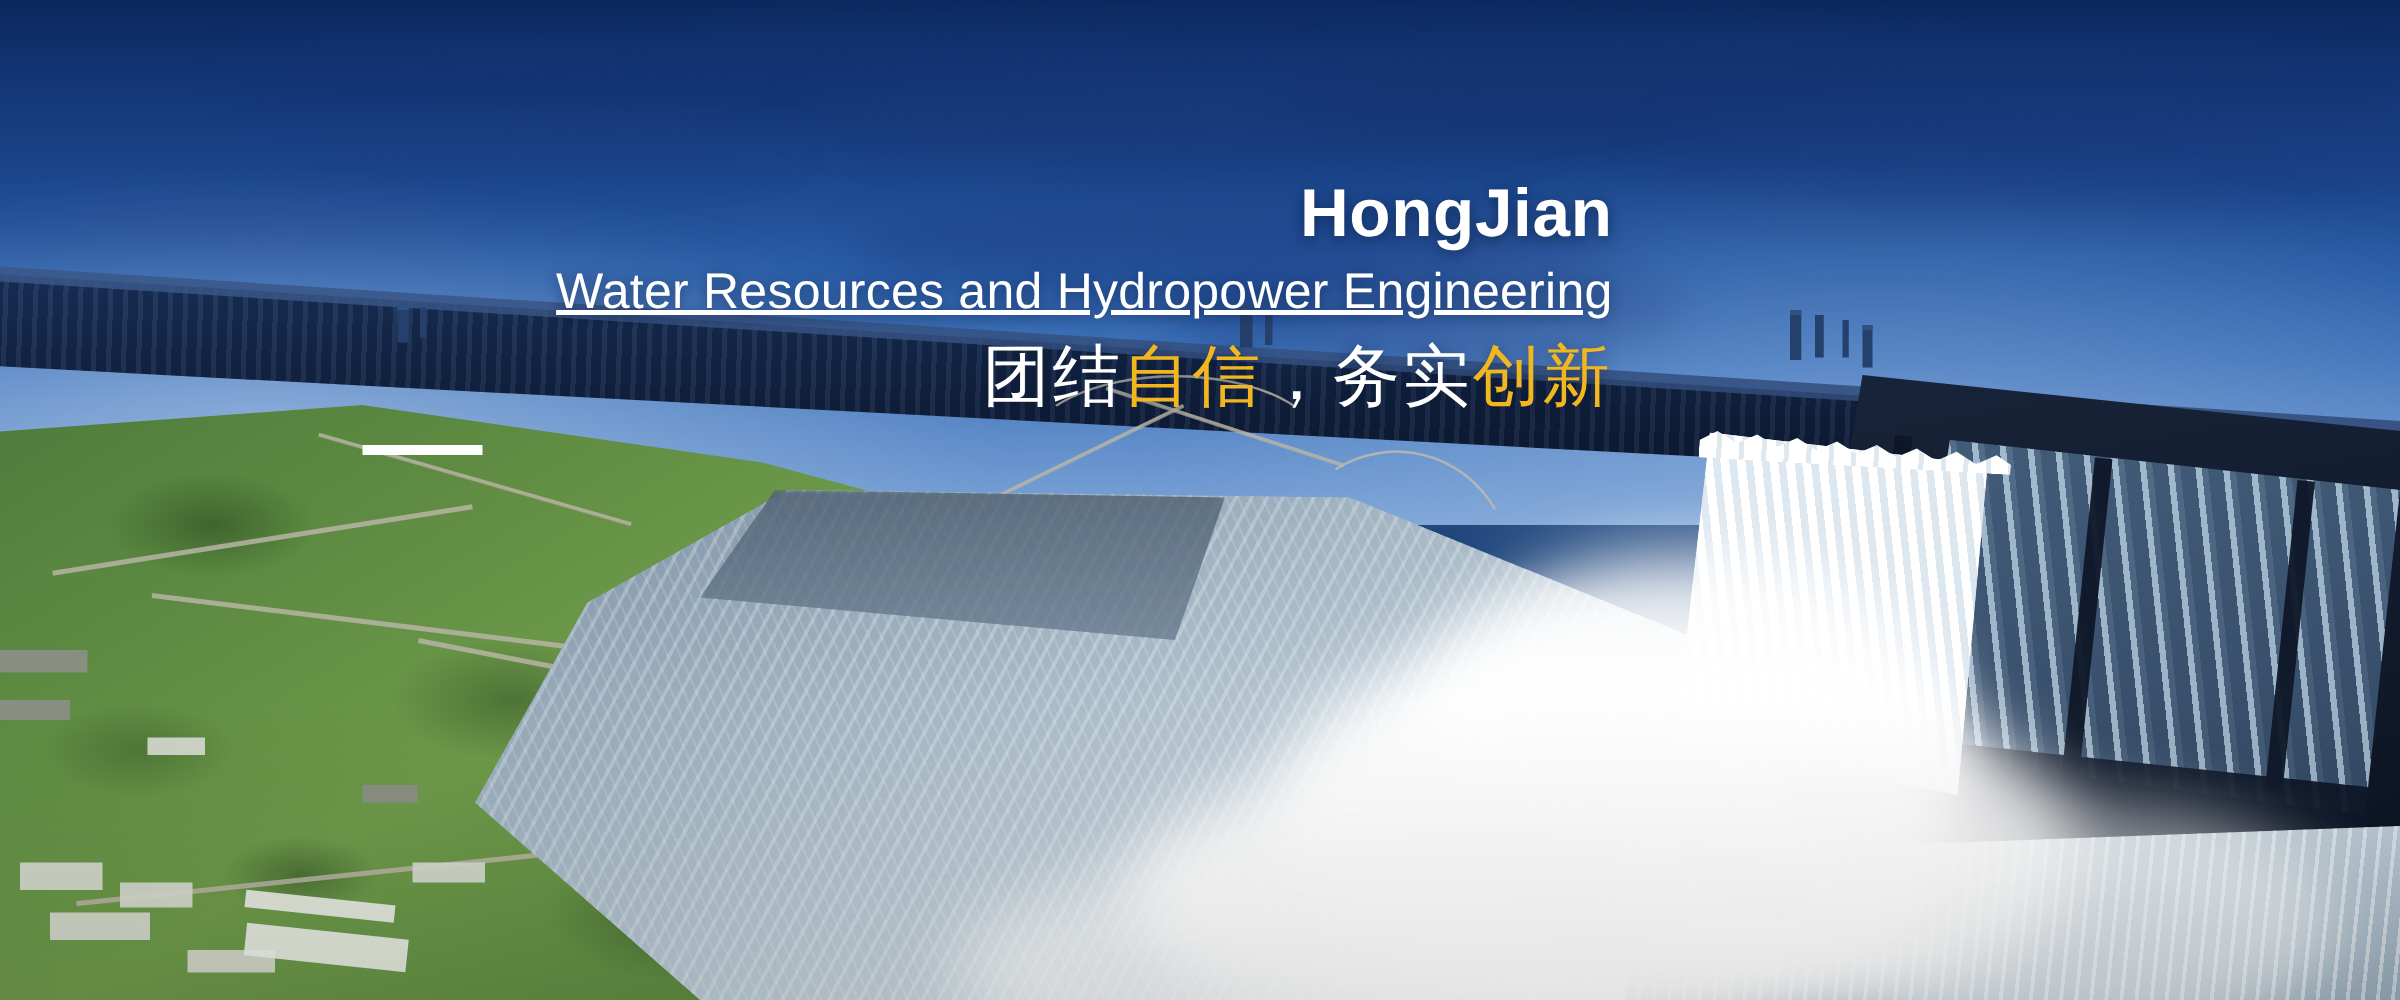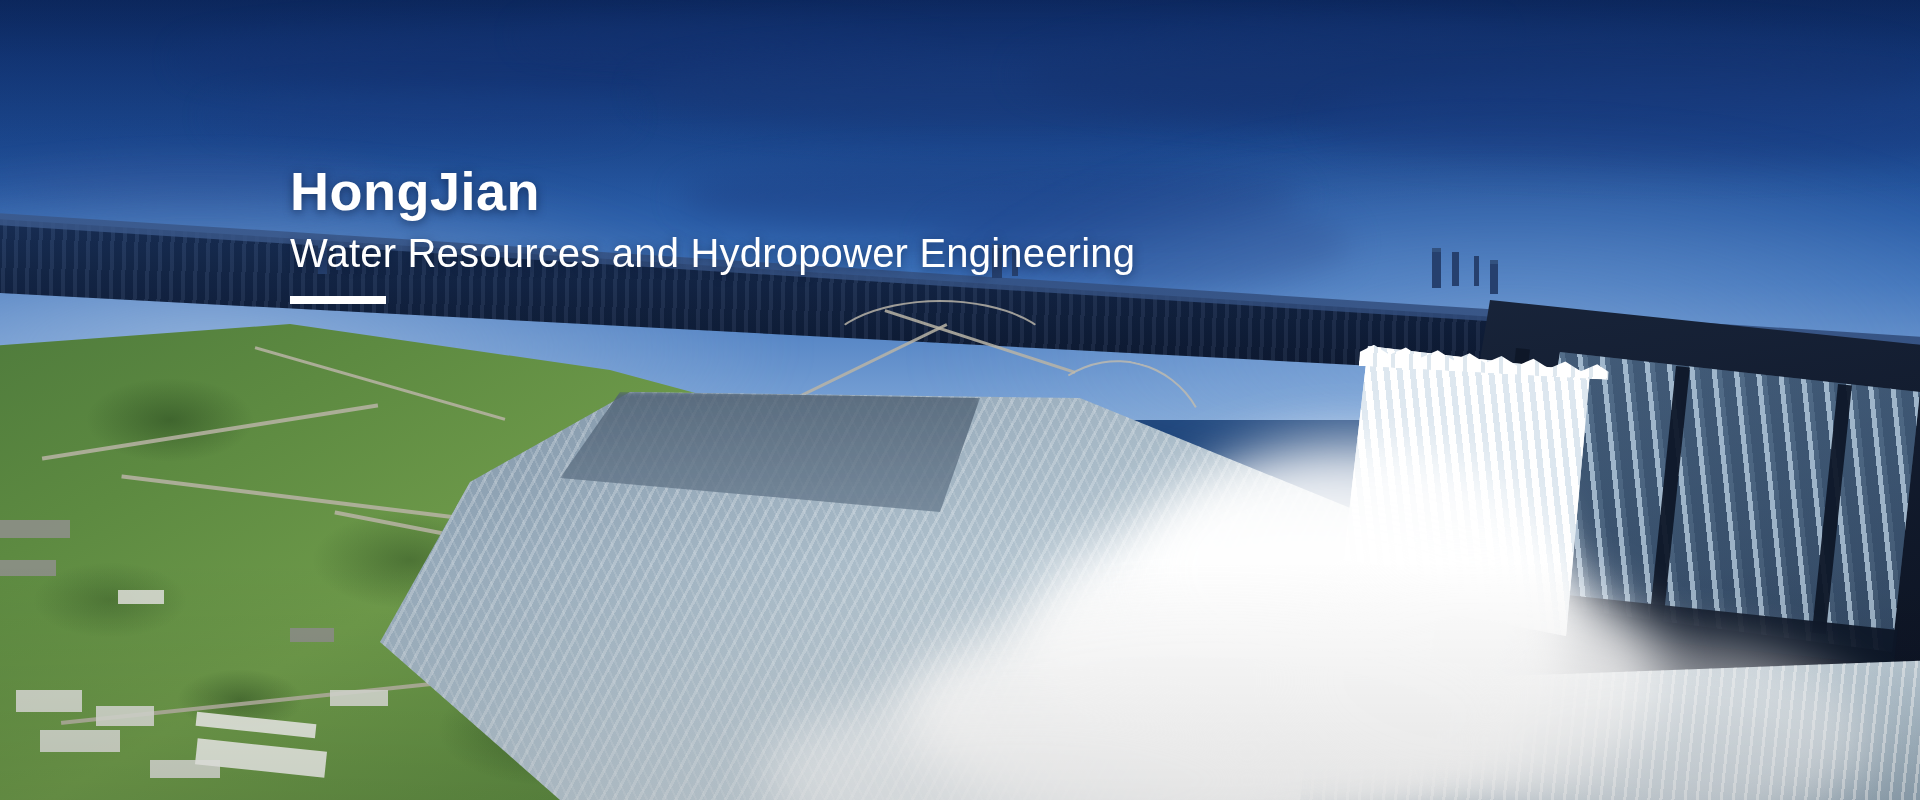--- a/index.html
+++ b/index.html
@@ -136,30 +136,31 @@
     background:linear-gradient(175deg,#c9d6de 0%,#aebfcb 50%,#93a7b6 100%);
     clip-path:polygon(0 24px, 640px 0, 640px 145px, 0 145px);}
   .tailwater-tex{position:absolute;left:1300px;top:660px;width:640px;height:145px;
     clip-path:polygon(0 24px, 640px 0, 640px 145px, 0 145px);
     background:repeating-linear-gradient(96deg,rgba(255,255,255,.45) 0 3px,rgba(255,255,255,0) 3px 12px);}
 
   
   .tone{position:absolute;inset:0;background:linear-gradient(180deg,rgba(8,28,70,.22) 0%,rgba(8,28,70,0) 26%,rgba(0,0,0,0) 70%,rgba(0,0,0,.10) 100%);}
 
   
-  .copy{position:absolute;left:290px;top:164px;width:1000px;}
+  .copy{position:absolute;left:290px;top:144px;width:1000px;text-align:right;}
   .brand{
     font-size:54px;font-weight:bold;color:#ffffff;letter-spacing:.5px;
     line-height:1.0;margin:0 0 12px 0;
     text-shadow:0 2px 10px rgba(5,20,50,.55);
   }
   .tagline-en{
     font-size:40px;font-weight:400;color:#ffffff;line-height:1.15;
     margin:0 0 10px 0;letter-spacing:.2px;
     text-shadow:0 2px 10px rgba(5,20,50,.5);
+    text-decoration:underline;
   }
   .slogan{
     font-size:54px;font-weight:400;line-height:1.30;color:#ffffff;
     letter-spacing:2px;margin:0;white-space:nowrap;
     text-shadow:0 2px 12px rgba(5,20,50,.5);
   }
   .gold{color:#f2b61f;}
   .rule{
     margin-top:20px;width:96px;height:8px;background:#ffffff;
   }
@@ -258,18 +259,21 @@
   <div class="mist m4"></div>
   <div class="mist m5"></div>
   <div class="mist m6"></div>
 
   <div class="tone"></div>
 
   <div class="copy">
     <div class="brand">HongJian</div>
     <div class="tagline-en">Water Resources and Hydropower Engineering</div>
 
+    <div class="slogan">
+      <span>团结</span><span class="gold">自信</span><span>，务实</span><span class="gold">创新</span>
+    </div>
 
 
     <div class="rule"></div>
   </div>
 
 </div>
 
 </body></html>

